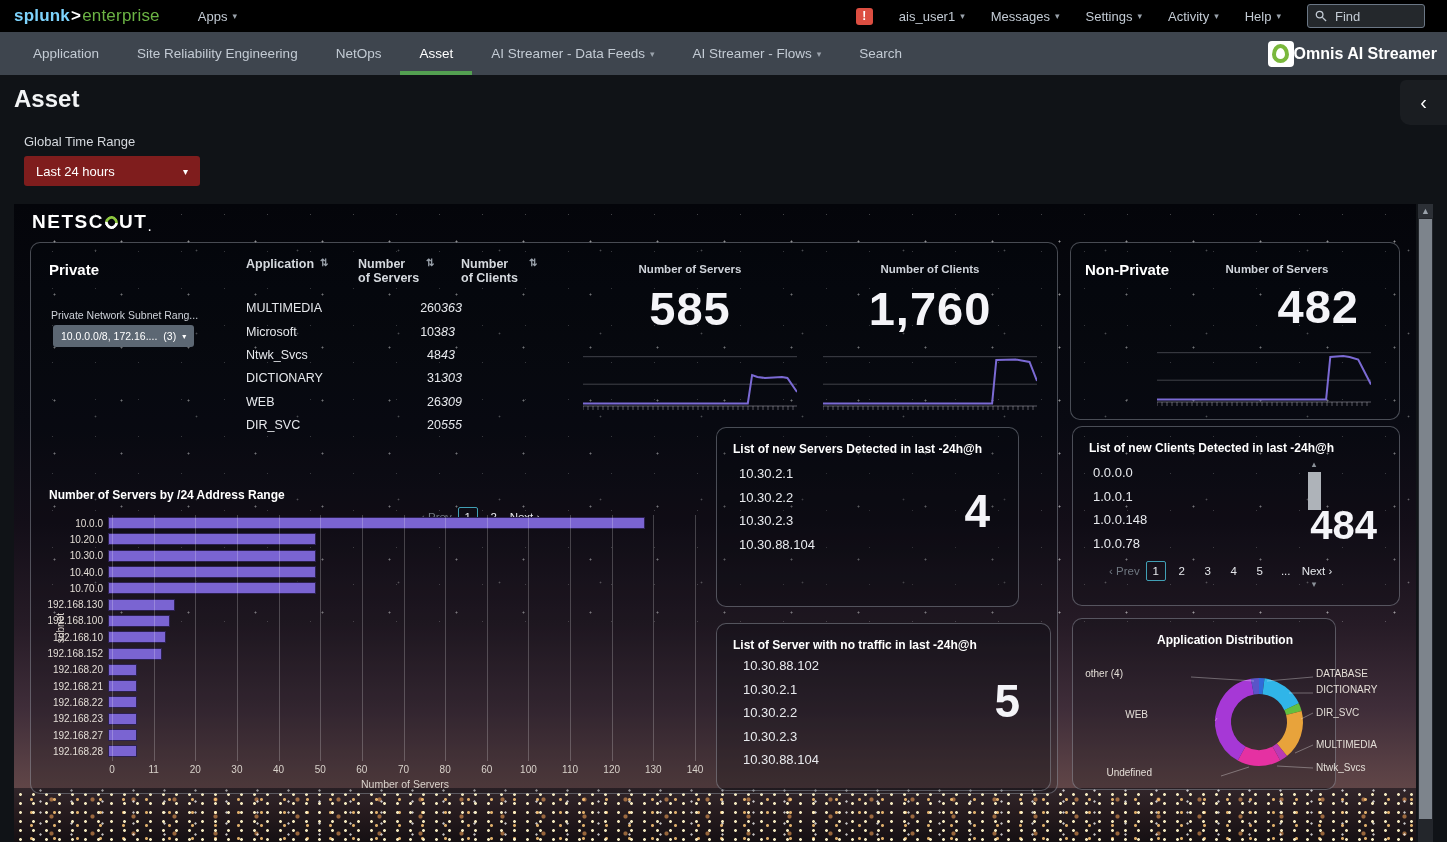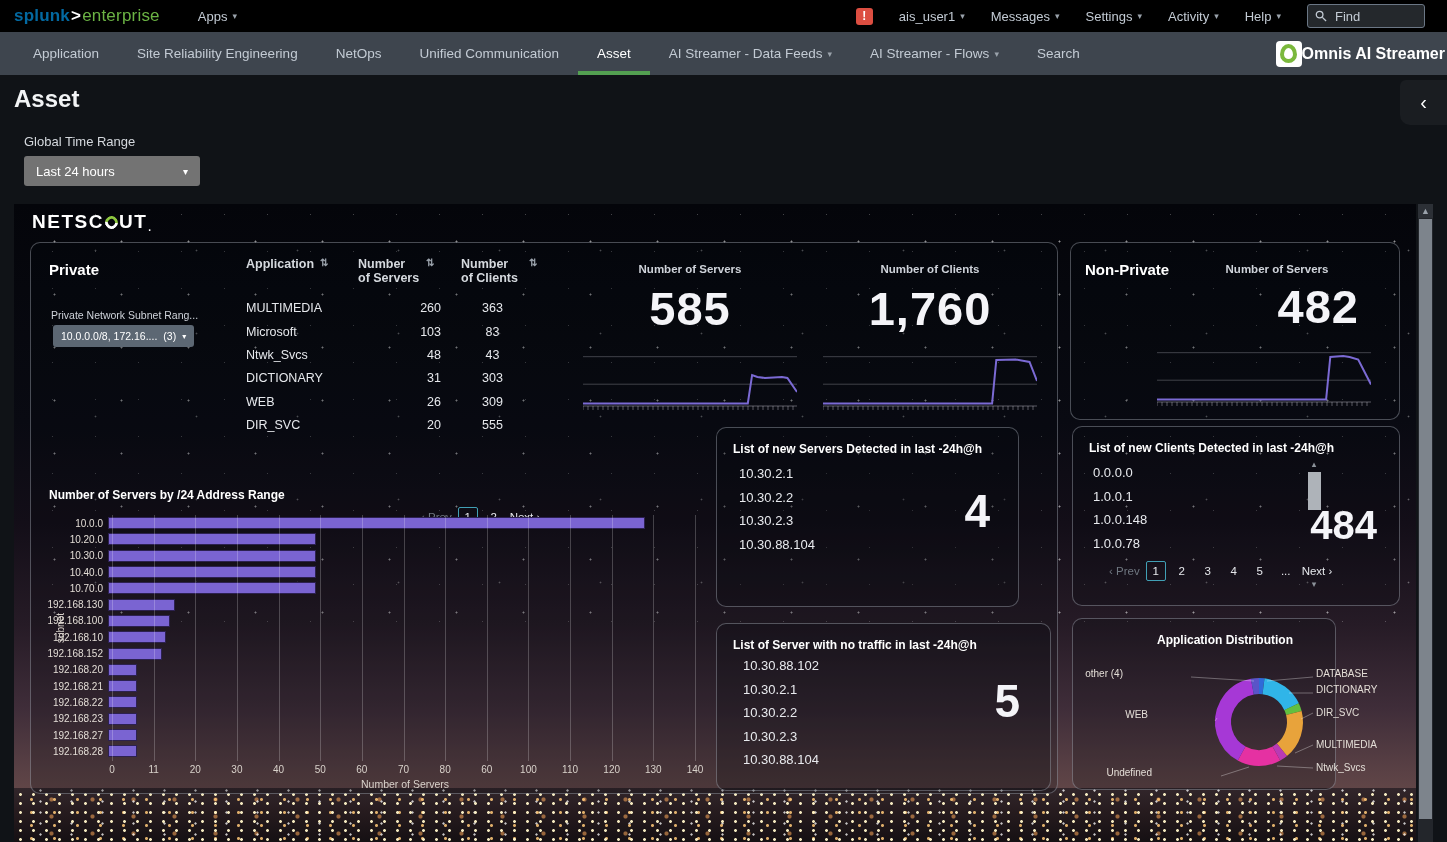--- a/index.html
+++ b/index.html
@@ -3,49 +3,49 @@
 <meta charset="utf-8">
 <style>
   html,body{margin:0;padding:0;background:#101317;width:1447px;height:842px;overflow:hidden;
     font-family:"Liberation Sans",sans-serif;-webkit-font-smoothing:antialiased;}
   *{box-sizing:border-box;}
   .abs{position:absolute;}
 
   
   .topbar{position:absolute;left:0;top:0;width:1447px;height:32px;background:#000;display:flex;align-items:center;z-index:30;}
   .logo{margin-left:14px;font-size:17px;letter-spacing:.2px;cursor:pointer;display:flex;align-items:baseline;}
-  .lg-s{color:#0369a1;font-weight:bold;}
+  .lg-s{color:#7dd3fc;font-weight:bold;}
   .lg-gt{color:#fff;font-weight:bold;margin:0 1px;}
   .lg-e{color:#6bb344;font-weight:400;}
   .tb-item{color:#c3cbd4;font-size:13px;margin-left:38px;cursor:pointer;display:flex;align-items:center;gap:5px;}
   .tb-right{margin-left:auto;display:flex;align-items:center;gap:26px;margin-right:22px;}
   .tb-right .tb-item{margin-left:0;}
   .caret{font-size:9px;color:#9aa2ab;}
   .alert-badge{width:17px;height:17px;background:#dc4e41;border-radius:3px;color:#fff;font-weight:bold;
     font-size:12px;display:flex;align-items:center;justify-content:center;cursor:pointer;}
   .findbox{width:118px;height:24px;background:#24282c;border:1px solid #6b7785;border-radius:3px;
     display:flex;align-items:center;padding:0 7px;gap:6px;}
   .findbox input{background:transparent;border:none;outline:none;color:#d5d9de;font-size:13px;width:80px;
     font-family:"Liberation Sans",sans-serif;}
   .findbox input::placeholder{color:#c3cbd4;opacity:1;}
 
   
   .appbar{position:absolute;left:0;top:32px;width:1447px;height:43px;background:#3e454e;display:flex;align-items:stretch;z-index:29;}
   .tabs{display:flex;align-items:stretch;margin-left:14px;}
   .tab{display:flex;align-items:center;gap:5px;padding:0 19px;color:#c3cbd4;font-size:13.5px;cursor:pointer;border-bottom:4px solid transparent;padding-top:4px;}
   .tab.active{color:#fff;border-bottom-color:#53a051;}
-  .brand{margin-left:auto;display:flex;align-items:center;margin-right:2px;}
+  .brand{margin-left:auto;display:flex;align-items:center;margin-right:10px;}
   .brand-logo{width:26px;height:26px;background:#fff;border-radius:4px;display:flex;align-items:center;justify-content:center;}
   .brand-ring{width:17px;height:19px;border:4.5px solid #7ab83c;border-radius:50% 50% 50% 50%/55% 55% 45% 45%;}
   .brand-name{color:#fff;font-size:16px;font-weight:bold;}
 
   
   .page-title{position:absolute;left:14px;top:85px;color:#f2f4f5;font-size:24px;font-weight:bold;}
   .gtr-label{position:absolute;left:24px;top:134px;color:#d5d9de;font-size:13px;}
-  .gtr-dd{position:absolute;left:24px;top:156px;width:176px;height:30px;background:#737373;border-radius:3px;
+  .gtr-dd{position:absolute;left:24px;top:156px;width:176px;height:30px;background:#7f1d1d;border-radius:3px;
     color:#fff;font-size:13px;display:flex;align-items:center;padding:0 12px;cursor:pointer;}
   .gtr-dd .caret{margin-left:auto;color:#fff;font-size:10px;}
   .collapse-btn{position:absolute;left:1400px;top:80px;width:47px;height:45px;background:#1a1d21;
     border-radius:6px 0 0 10px;display:flex;align-items:center;justify-content:center;color:#fff;font-size:20px;cursor:pointer;z-index:28;}
 
   
   .dash{position:absolute;left:14px;top:204px;width:1402px;height:638px;overflow:hidden;
     background:linear-gradient(180deg,#04050a 0%,#090a12 34%,#130e18 50%,#261b26 66%,#3f2d39 79%,#5a4145 89%,#6e4f4b 97%);}
   .dash .stars{position:absolute;inset:0;height:70%;
     background-image:radial-gradient(circle,rgba(255,255,255,.55) .7px,transparent 1.3px),
@@ -77,21 +77,21 @@
   .ptable{position:absolute;left:215px;top:14px;width:302px;color:#e6e8ec;font-size:12.5px;}
   .ptable .hrow{display:flex;color:#d5d9de;font-weight:bold;margin-bottom:11px;}
   .ptable .hcell{display:flex;gap:6px;cursor:pointer;line-height:1.15;}
   .ptable .c1{width:112px;}
   .ptable .c2{width:95px;justify-content:flex-start;}
   .ptable .c3{width:95px;justify-content:flex-start;padding-left:8px;}
   .sort-icon{color:#9aa2ab;font-size:10px;}
   .trow{display:flex;height:23.3px;align-items:center;}
   .trow .tc1{width:112px;}
   .trow .tc2{width:83px;text-align:right;}
-  .trow .tc3{width:103px;text-align:center;}
+  .trow .tc3{width:103px;text-align:left;font-style:italic;}
 
   .pager{position:absolute;display:flex;align-items:center;gap:6px;font-size:11.5px;color:#e6e8ec;}
   .pg-prev{color:#6f7780;cursor:default;}
   .pg-num{min-width:20px;height:20px;display:flex;align-items:center;justify-content:center;cursor:pointer;border:1px solid transparent;border-radius:2px;}
   .pg-num.on{border-color:#41a0b5;}
   .pg-next{cursor:pointer;}
 
   .sv-title{position:absolute;color:#cfd3da;font-size:11.5px;font-weight:bold;text-align:center;width:100%;}
   .sv-value{position:absolute;color:#f4f4f8;font-weight:bold;text-align:center;width:100%;letter-spacing:1px;}
   .spark{position:absolute;}
@@ -174,23 +174,20 @@
 <div class="appbar">
   <div class="tabs">
       <div class="tab">
         <span>Application</span>
       </div>
       <div class="tab">
         <span>Site Reliability Engineering</span>
       </div>
       <div class="tab">
         <span>NetOps</span>
-      </div>
-      <div class="tab">
-        <span>Unified Communication</span>
       </div>
       <div class="tab active">
         <span>Asset</span>
       </div>
       <div class="tab">
         <span>AI Streamer - Data Feeds</span>
         <span class="caret">▾</span>
       </div>
       <div class="tab">
         <span>AI Streamer - Flows</span>

